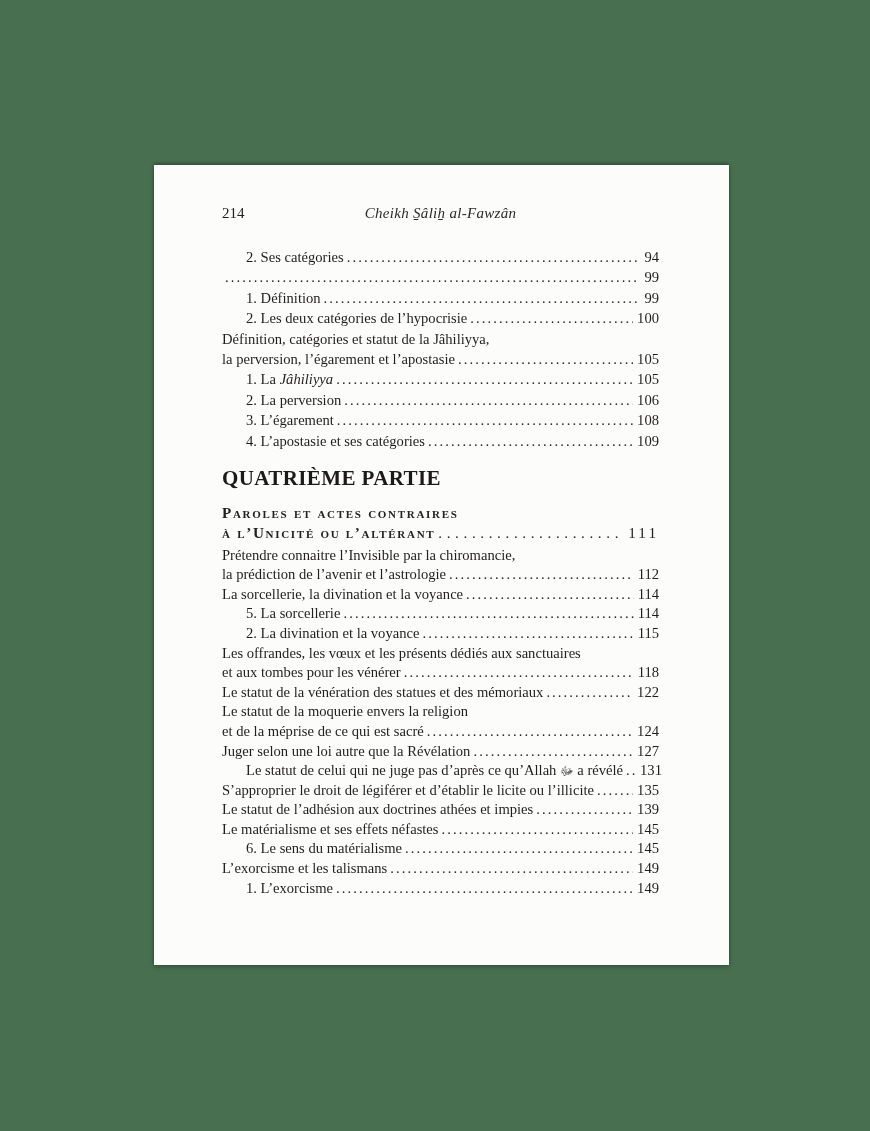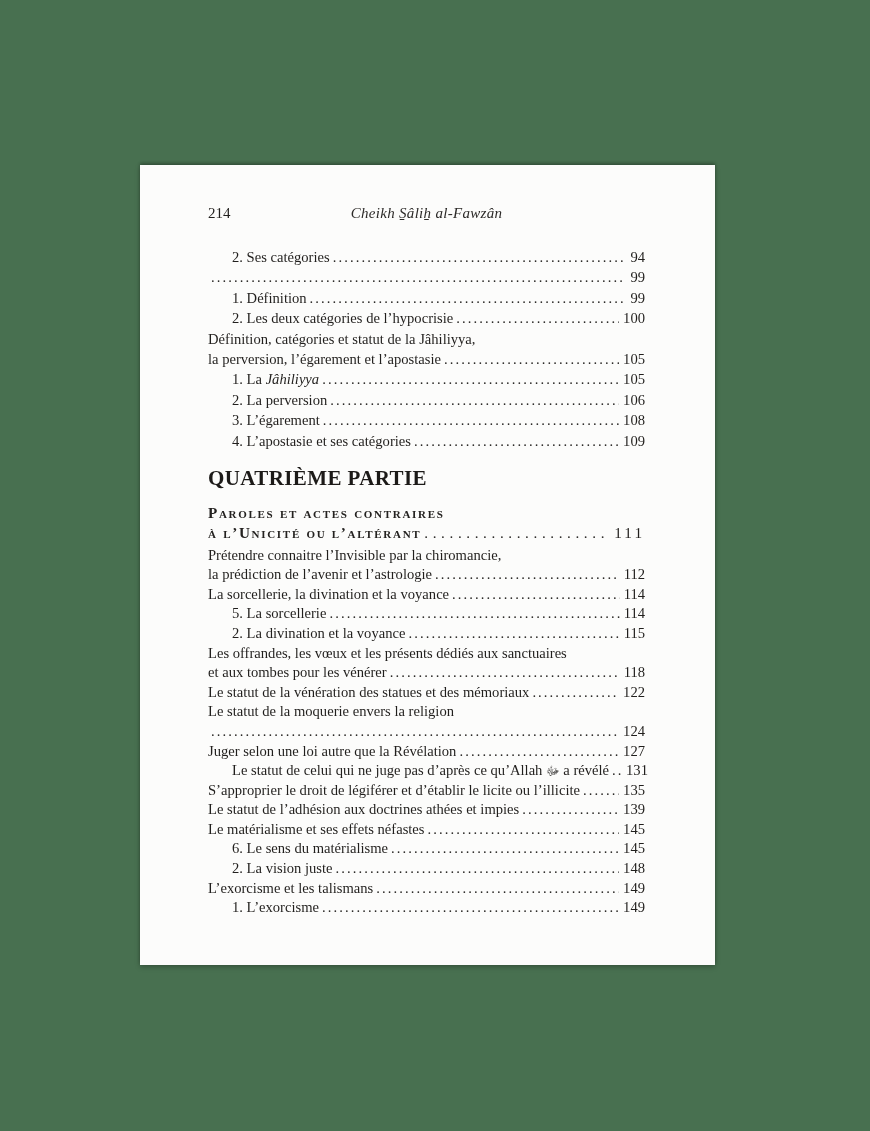--- a/index.html
+++ b/index.html
@@ -9,21 +9,21 @@
   .canvas {
     position: relative;
     width: 870px;
     height: 1131px;
     background: var(--bg, #487050);
     overflow: hidden;
     font-family: "Liberation Serif", "DejaVu Serif", serif;
   }
   .book-page {
     position: absolute;
-    left: 140px;
+    left: 154px;
     top: 165px;
     width: 575px;
     height: 800px;
     background: var(--paper, #fcfcfb);
     box-shadow: 0 -2px 3px rgba(0,0,0,0.25), 0 2px 5px rgba(0,0,0,0.25);
     box-sizing: border-box;
     padding: 40px 70px 0 68px;
     color: var(--ink, #211f1d);
   }
   .page-header {
@@ -205,20 +205,21 @@
         </div>
         <div class="toc-line">
           <span class="t">Le statut de la vénération des statues et des mémoriaux</span>
           <span class="leader"></span>
           <span class="pg">122</span>
         </div>
         <div class="toc-line">
           <span class="t">Le statut de la moquerie envers la religion</span>
         </div>
         <div class="toc-line">
+          <span class="t">et de la méprise de ce qui est sacré</span>
           <span class="leader"></span>
           <span class="pg">124</span>
         </div>
         <div class="toc-line">
           <span class="t">Juger selon une loi autre que la Révélation</span>
           <span class="leader"></span>
           <span class="pg">127</span>
         </div>
         <div class="toc-line ind">
           <span class="t">Le statut de celui qui ne juge pas d’après ce qu’Allah <span class="honorific">ﷻ</span> a révélé</span>
@@ -237,25 +238,20 @@
         </div>
         <div class="toc-line">
           <span class="t">Le matérialisme et ses effets néfastes</span>
           <span class="leader"></span>
           <span class="pg">145</span>
         </div>
         <div class="toc-line ind">
           <span class="t">6. Le sens du matérialisme</span>
           <span class="leader"></span>
           <span class="pg">145</span>
-        </div>
-        <div class="toc-line ind">
-          <span class="t">2. La vision juste</span>
-          <span class="leader"></span>
-          <span class="pg">148</span>
         </div>
         <div class="toc-line">
           <span class="t">L’exorcisme et les talismans</span>
           <span class="leader"></span>
           <span class="pg">149</span>
         </div>
         <div class="toc-line ind">
           <span class="t">1. L’exorcisme</span>
           <span class="leader"></span>
           <span class="pg">149</span>

